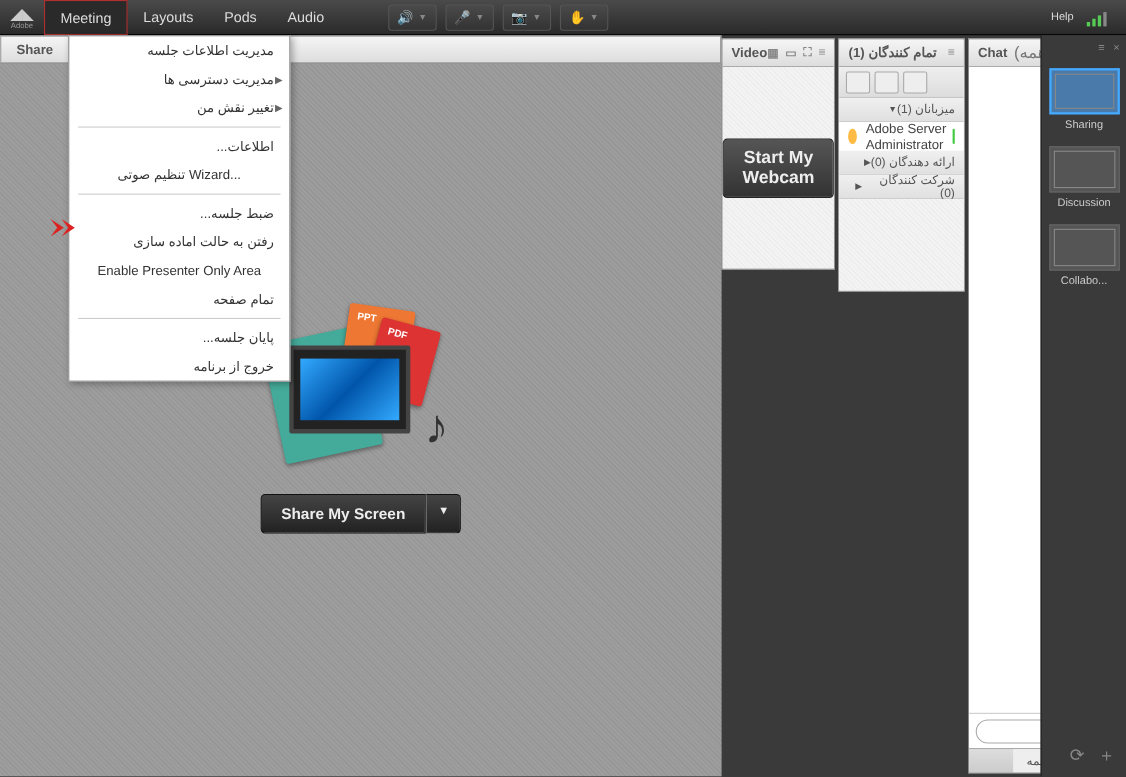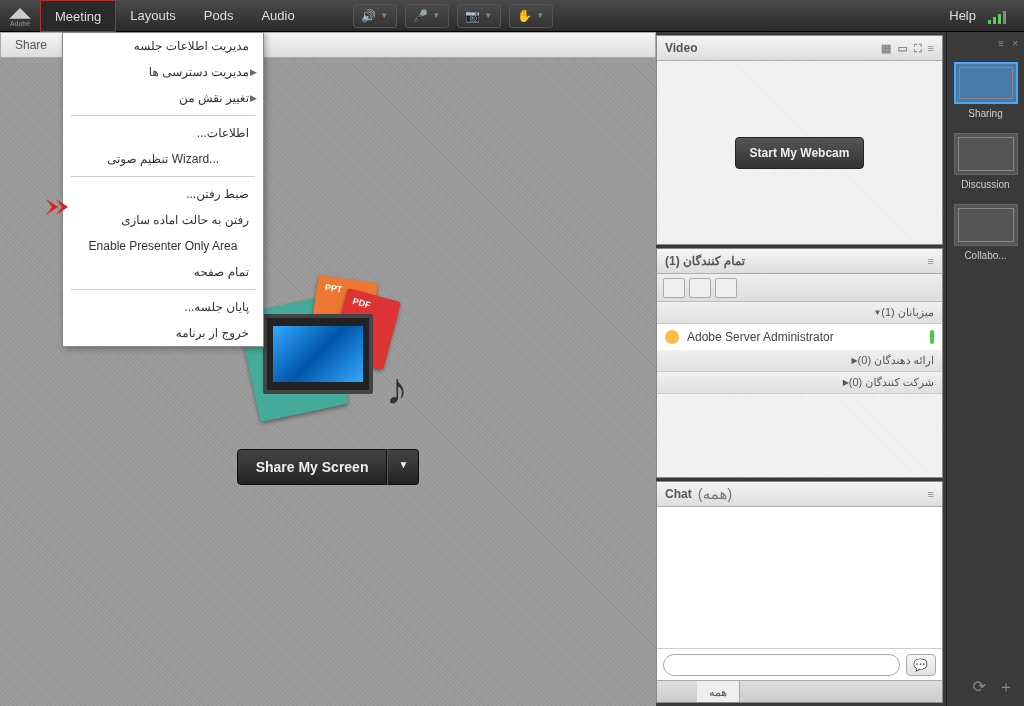--- a/index.html
+++ b/index.html
@@ -10,30 +10,30 @@
 .logo { width: 40px; height: 32px; display: flex; flex-direction: column; align-items: center; justify-content: center; }
 .logo-icon { font-size: 14px; color: #ccc; }
 .logo-text { font-size: 7px; color: #999; }
 .menu-item { padding: 0 14px; height: 32px; line-height: 32px; color: #ddd; font-size: 13px; cursor: pointer; }
 .menu-item.active { background: #2a2a2a; border: 1px solid #b03030; }
 .topbar-spacer { width: 40px; }
 .topbar-icon { width: 44px; height: 24px; margin: 0 4px; background: linear-gradient(to bottom,#4a4a4a,#333); border: 1px solid #555; border-radius: 3px; display: flex; align-items: center; justify-content: center; color: #ccc; font-size: 12px; cursor: pointer; }
 .topbar-icon.green { color: #4c4; }
 .topbar-icon .chev { font-size: 8px; margin-left: 4px; color: #888; }
 .topbar-flex { flex: 1; }
-.help { color: #ddd; font-size: 13px; padding: 0 12px; cursor: pointer; }
+.help { color: #ddd; font-size: 10px; padding: 0 12px; cursor: pointer; }
 .signal { width: 24px; height: 16px; display: flex; align-items: flex-end; gap: 2px; margin-right: 12px; }
 .signal div { width: 3px; background: #5c5; }
 .signal div:nth-child(1){height:4px} .signal div:nth-child(2){height:7px} .signal div:nth-child(3){height:10px} .signal div:nth-child(4){height:13px;background:#888}
 
 
 .main { display: flex; height: 674px; }
 .left-area { flex: 1; display: flex; flex-direction: column; }
 .share-bar { height: 26px; background: linear-gradient(to bottom,#f5f5f5,#ddd); border: 1px solid #aaa; display: flex; align-items: center; }
-.share-label { padding: 0 14px; font-size: 12px; color: #555; font-weight: normal; }
+.share-label { padding: 0 14px; font-size: 12px; color: #555; font-weight: bold; }
 .share-body { flex: 1; background: repeating-linear-gradient(45deg,#959595,#959595 1px,#9d9d9d 1px,#9d9d9d 3px); display: flex; flex-direction: column; align-items: center; justify-content: center; position: relative; }
 
 
 .dropdown { position: absolute; top: 32px; left: 62px; width: 202px; background: #fff; border: 1px solid #888; box-shadow: 2px 2px 6px rgba(0,0,0,0.3); z-index: 100; }
 .dropdown-item { padding: 6px 14px; font-size: 12px; color: #333; cursor: pointer; position: relative; direction: rtl; text-align: right; }
 .dropdown-item.ltr { direction: ltr; text-align: center; }
 .dropdown-sep { height: 1px; background: #ccc; margin: 4px 8px; }
 .submenu-arrow { position: absolute; right: 6px; top: 8px; font-size: 9px; color: #666; }
 
 
@@ -49,26 +49,26 @@
 .doc.red { width: 55px; height: 70px; background: #d33; left: 100px; top: 15px; transform: rotate(15deg); }
 .doc.red::after { content: "PDF"; position: absolute; top: 6px; left: 8px; color: #fff; font-size: 9px; font-weight: bold; }
 .film { position: absolute; width: 110px; height: 80px; background: #222; border: 4px solid #444; left: 25px; top: 35px; border-radius: 2px; }
 .film-inner { width: 90px; height: 56px; margin: 8px auto; background: linear-gradient(135deg,#3af,#05a,#3af); }
 .music-note { position: absolute; right: 10px; bottom: 15px; font-size: 44px; color: #333; }
 .share-btn-row { display: flex; }
 .share-btn { background: linear-gradient(to bottom,#444,#222); color: #eee; padding: 9px 18px; font-size: 14px; font-weight: bold; border-radius: 4px 0 0 4px; border: 1px solid #111; cursor: pointer; }
 .share-btn-drop { background: linear-gradient(to bottom,#444,#222); color: #eee; padding: 9px 10px; border-radius: 0 4px 4px 0; border: 1px solid #111; border-left: 1px solid #555; cursor: pointer; font-size: 10px; }
 
 
-.right-col { width: 290px; display: flex; flex-direction: column; gap: 3px; padding: 3px 3px 3px 0; }
+.right-col { width: 290px; display: flex; gap: 3px; padding: 3px 3px 3px 0; }
 .pod { background: #fff; border: 1px solid #888; display: flex; flex-direction: column; }
 .pod-header { height: 25px; background: linear-gradient(to bottom,#f5f5f5,#ddd); border-bottom: 1px solid #aaa; display: flex; align-items: center; padding: 0 8px; font-size: 12px; color: #555; font-weight: bold; }
 .pod-header-icons { margin-left: auto; display: flex; gap: 6px; color: #888; font-size: 11px; }
 .pod-body { flex: 1; background: repeating-linear-gradient(45deg,#ededed,#ededed 1px,#f3f3f3 1px,#f3f3f3 3px); display: flex; align-items: center; justify-content: center; }
-.webcam-btn { background: linear-gradient(to bottom,#555,#333); color: #eee; padding: 8px 14px; font-size: 12px; font-weight: bold; border-radius: 4px; border: 1px solid #222; cursor: pointer; }
+.webcam-btn { background: linear-gradient(to bottom,#555,#333); color: #eee; padding: 8px 14px; font-size: 16px; font-weight: bold; border-radius: 4px; border: 1px solid #222; cursor: pointer; text-align: center; }
 .attendee-pod .pod-body { flex-direction: column; align-items: stretch; justify-content: flex-start; background: #fff; }
 .attendee-toolbar { height: 28px; background: linear-gradient(to bottom,#eee,#ddd); border-bottom: 1px solid #bbb; display: flex; align-items: center; padding: 0 6px; gap: 4px; }
 .att-tool { width: 22px; height: 20px; border: 1px solid #aaa; background: #eee; border-radius: 2px; cursor: pointer; }
 .att-group { height: 22px; background: linear-gradient(to bottom,#f0f0f0,#e0e0e0); border-bottom: 1px solid #ccc; display: flex; align-items: center; padding: 0 8px; font-size: 11px; color: #555; cursor: pointer; direction: rtl; }
 .att-group .tri { margin-left: 6px; font-size: 8px; }
 .att-user { height: 26px; background: #fff; display: flex; align-items: center; padding: 0 8px; font-size: 12px; color: #444; }
 .att-user-icon { width: 14px; height: 14px; background: #fb4; border-radius: 50%; margin-right: 8px; }
 .att-status { width: 4px; height: 14px; background: #4c4; margin-left: auto; border-radius: 2px; }
 .att-spacer { flex: 1; background: repeating-linear-gradient(45deg,#ededed,#ededed 1px,#f3f3f3 1px,#f3f3f3 3px); }
 .chat-pod { flex: 1; }
@@ -120,21 +120,21 @@
 </div>
 
 <div class="dropdown">
   <div class="dropdown-item">مدیریت اطلاعات جلسه</div>
   <div class="dropdown-item"><span>مدیریت دسترسی ها</span><span class="submenu-arrow">▶</span></div>
   <div class="dropdown-item"><span>تغییر نقش من</span><span class="submenu-arrow">▶</span></div>
   <div class="dropdown-sep"></div>
   <div class="dropdown-item">اطلاعات...</div>
   <div class="dropdown-item ltr">تنظیم صوتی Wizard...</div>
   <div class="dropdown-sep"></div>
-  <div class="dropdown-item">ضبط رفتن...</div>
+  <div class="dropdown-item">ضبط جلسه...</div>
   <div class="dropdown-item">رفتن به حالت اماده سازی</div>
   <div class="dropdown-item ltr">Enable Presenter Only Area</div>
   <div class="dropdown-item">تمام صفحه</div>
   <div class="dropdown-sep"></div>
   <div class="dropdown-item">پایان جلسه...</div>
   <div class="dropdown-item">خروج از برنامه</div>
 </div>
 
 <div class="callout">
   <svg viewBox="0 0 32 24">

